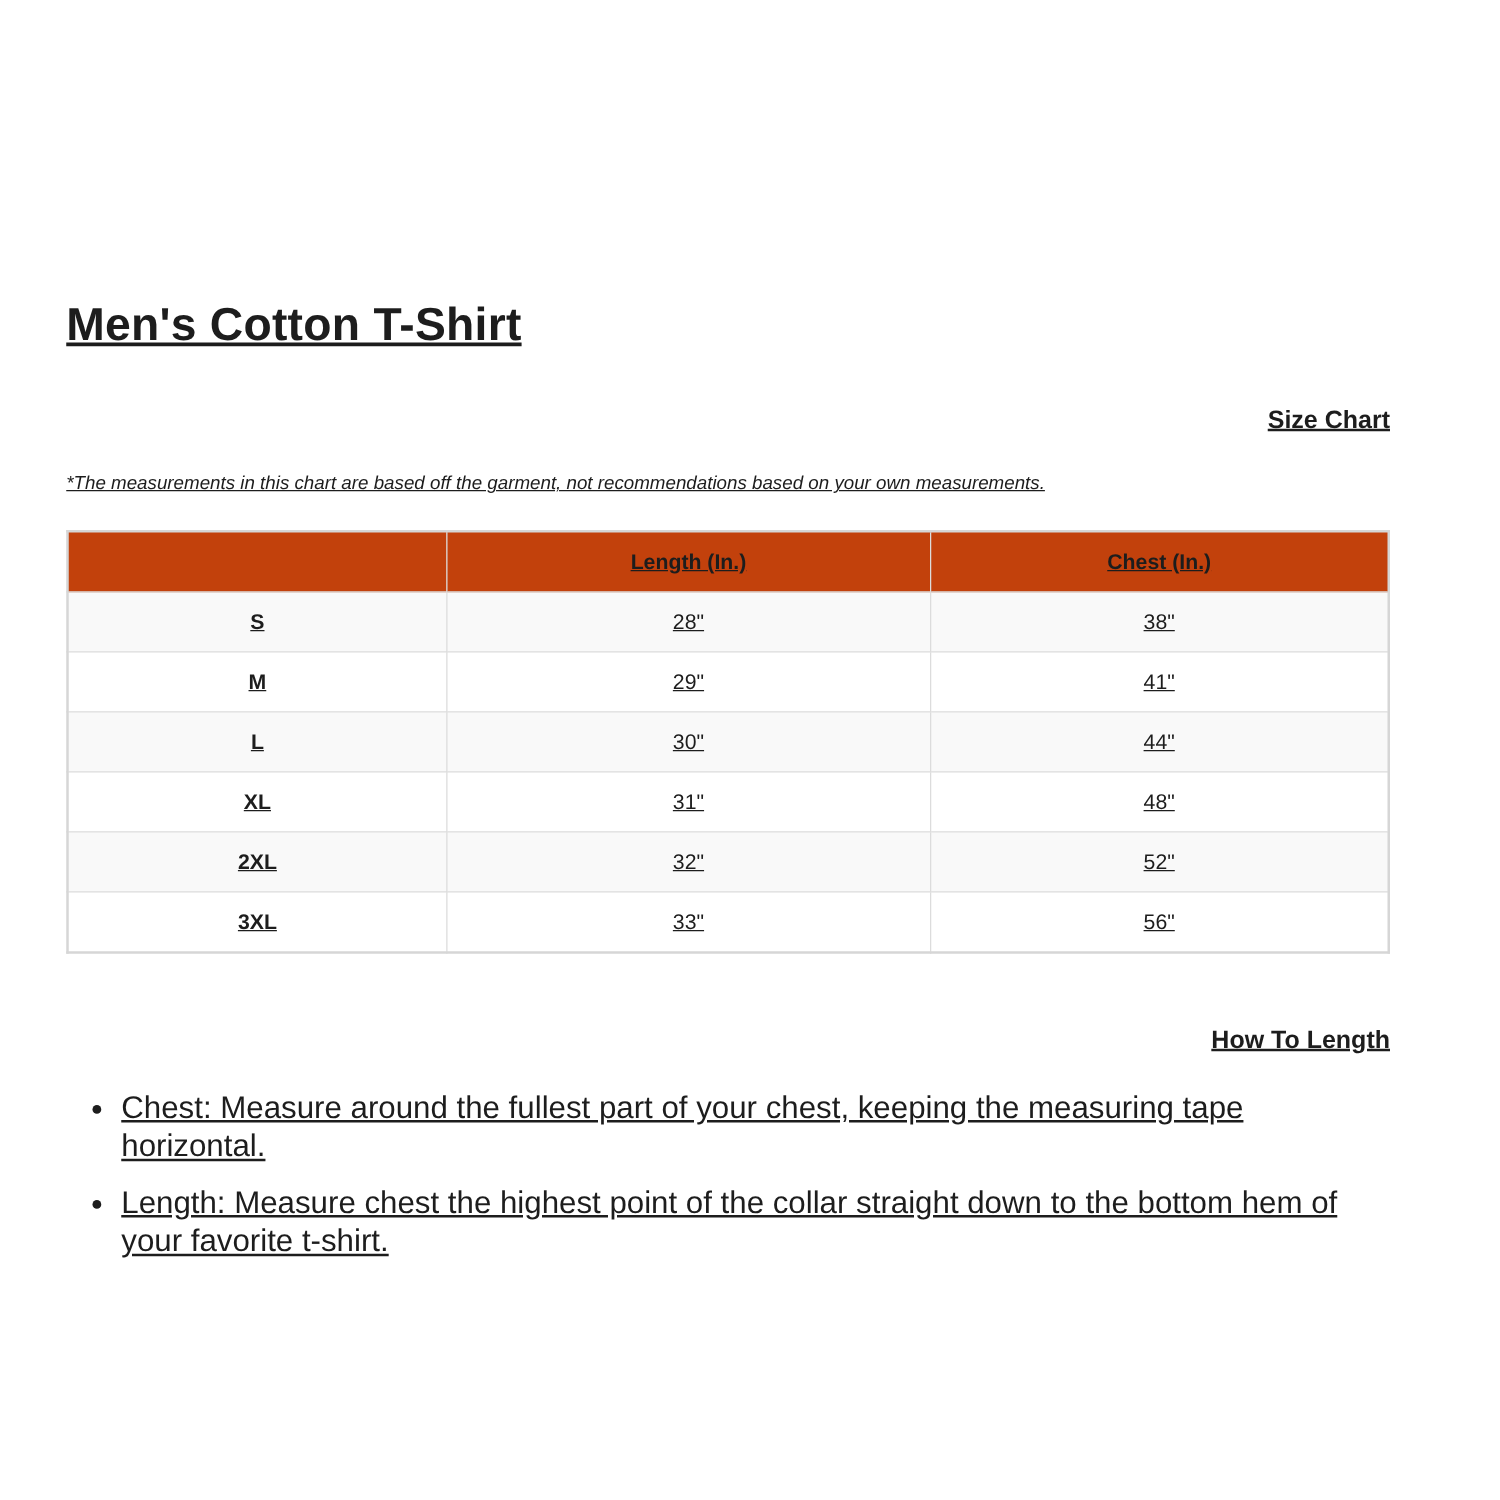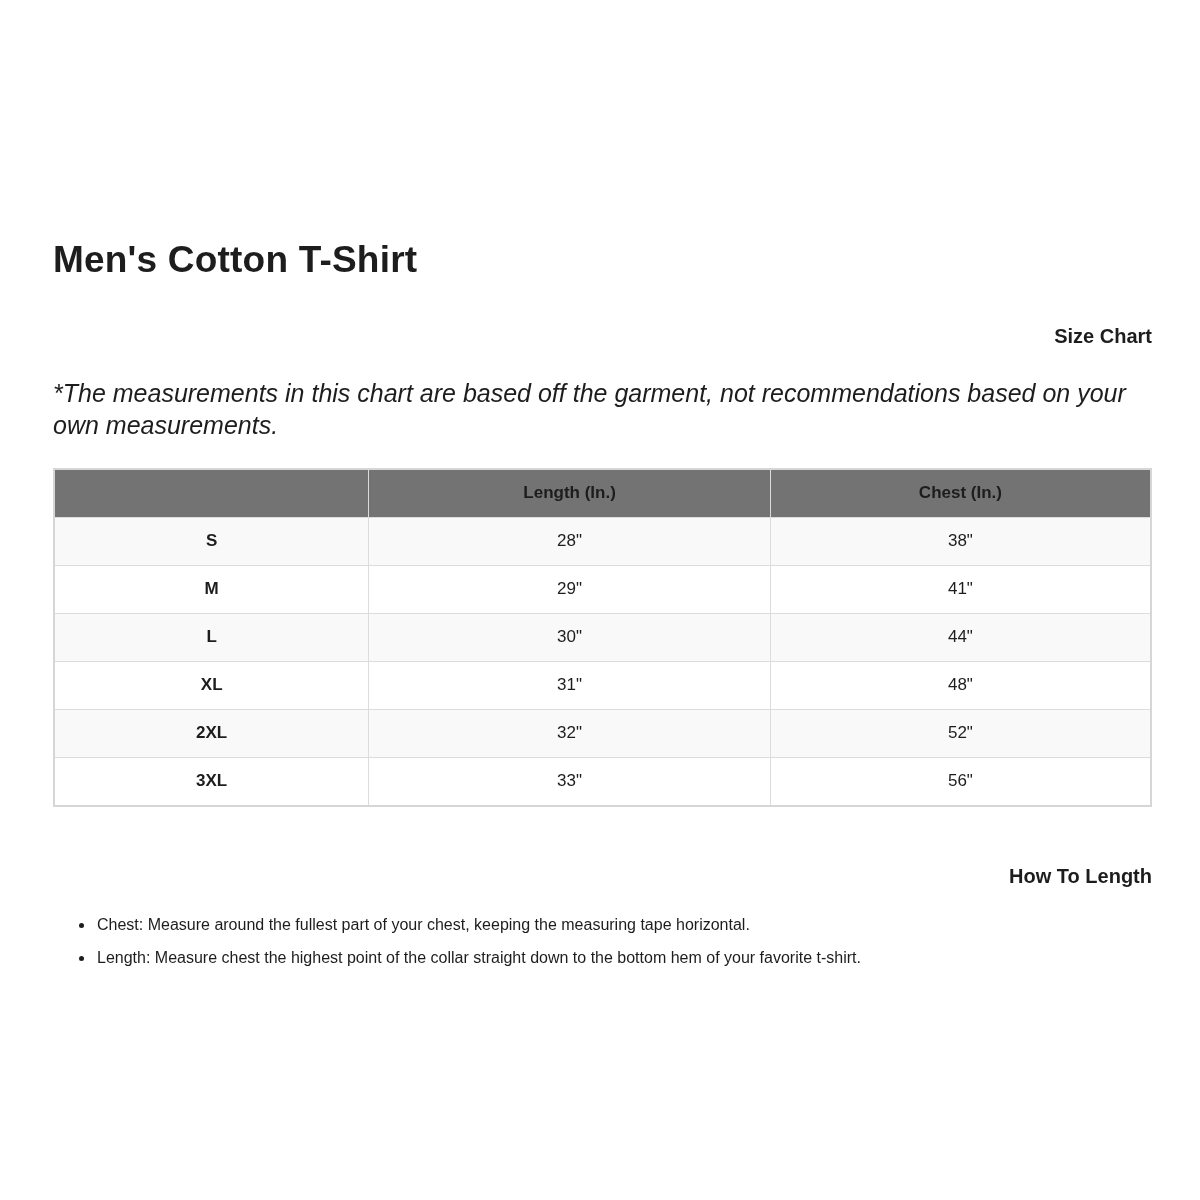--- a/index.html
+++ b/index.html
@@ -6,42 +6,43 @@
     margin: 0;
     padding: 0;
     background: #ffffff;
     font-family: "Liberation Sans", sans-serif;
     color: #1d1d1d;
   }
   .page {
     width: 1200px;
     height: 1200px;
     box-sizing: border-box;
-    padding: 238px 48px 0 53px;
+    padding: 238px 88px 0 53px;
     background: #ffffff;
     overflow: hidden;
+    text-decoration: underline;
   }
   .product-title {
     margin: 0;
     font-size: 37px;
     line-height: 1.2;
     font-weight: 700;
     letter-spacing: 0.2px;
   }
   .section-heading {
     margin: 0;
     font-size: 20px;
     line-height: 1.2;
     font-weight: 700;
     text-align: right;
   }
   .size-chart-heading { margin-top: 42px; }
   .disclaimer {
     margin: 30px 0 0 0;
-    font-size: 25px;
+    font-size: 15px;
     line-height: 1.25;
     font-style: italic;
   }
   table.size-table {
     margin-top: 27px;
     width: 100%;
     border-collapse: collapse;
     border: 2px solid #d6d6d6;
   }
   table.size-table th, table.size-table td {
@@ -52,29 +53,29 @@
     vertical-align: middle;
     font-size: 17px;
   }
   table.size-table th { font-weight: 700; }
   table.size-table td { font-weight: 400; }
   col.c-size   { width: 28.7%; }
   col.c-length { width: 36.6%; }
   col.c-chest  { width: 34.7%; }
   tbody tr:nth-child(odd) { background: #f9f9f9; }
   tbody tr:nth-child(even) { background: #ffffff; }
-  thead tr { background: #737373; }
+  thead tr { background: #c2410c; }
   .how-to-measure-heading { margin-top: 57px; }
   ul.measure-list {
     margin: 27px 0 0 0;
     padding: 0 0 0 42px;
     list-style: disc outside;
   }
   ul.measure-list li {
-    font-size: 16px;
+    font-size: 25px;
     line-height: 1.25;
     margin-bottom: 13px;
     padding-left: 2px;
   }
 </style>
 </head>
 <body>
 
 <div class="page">
 

